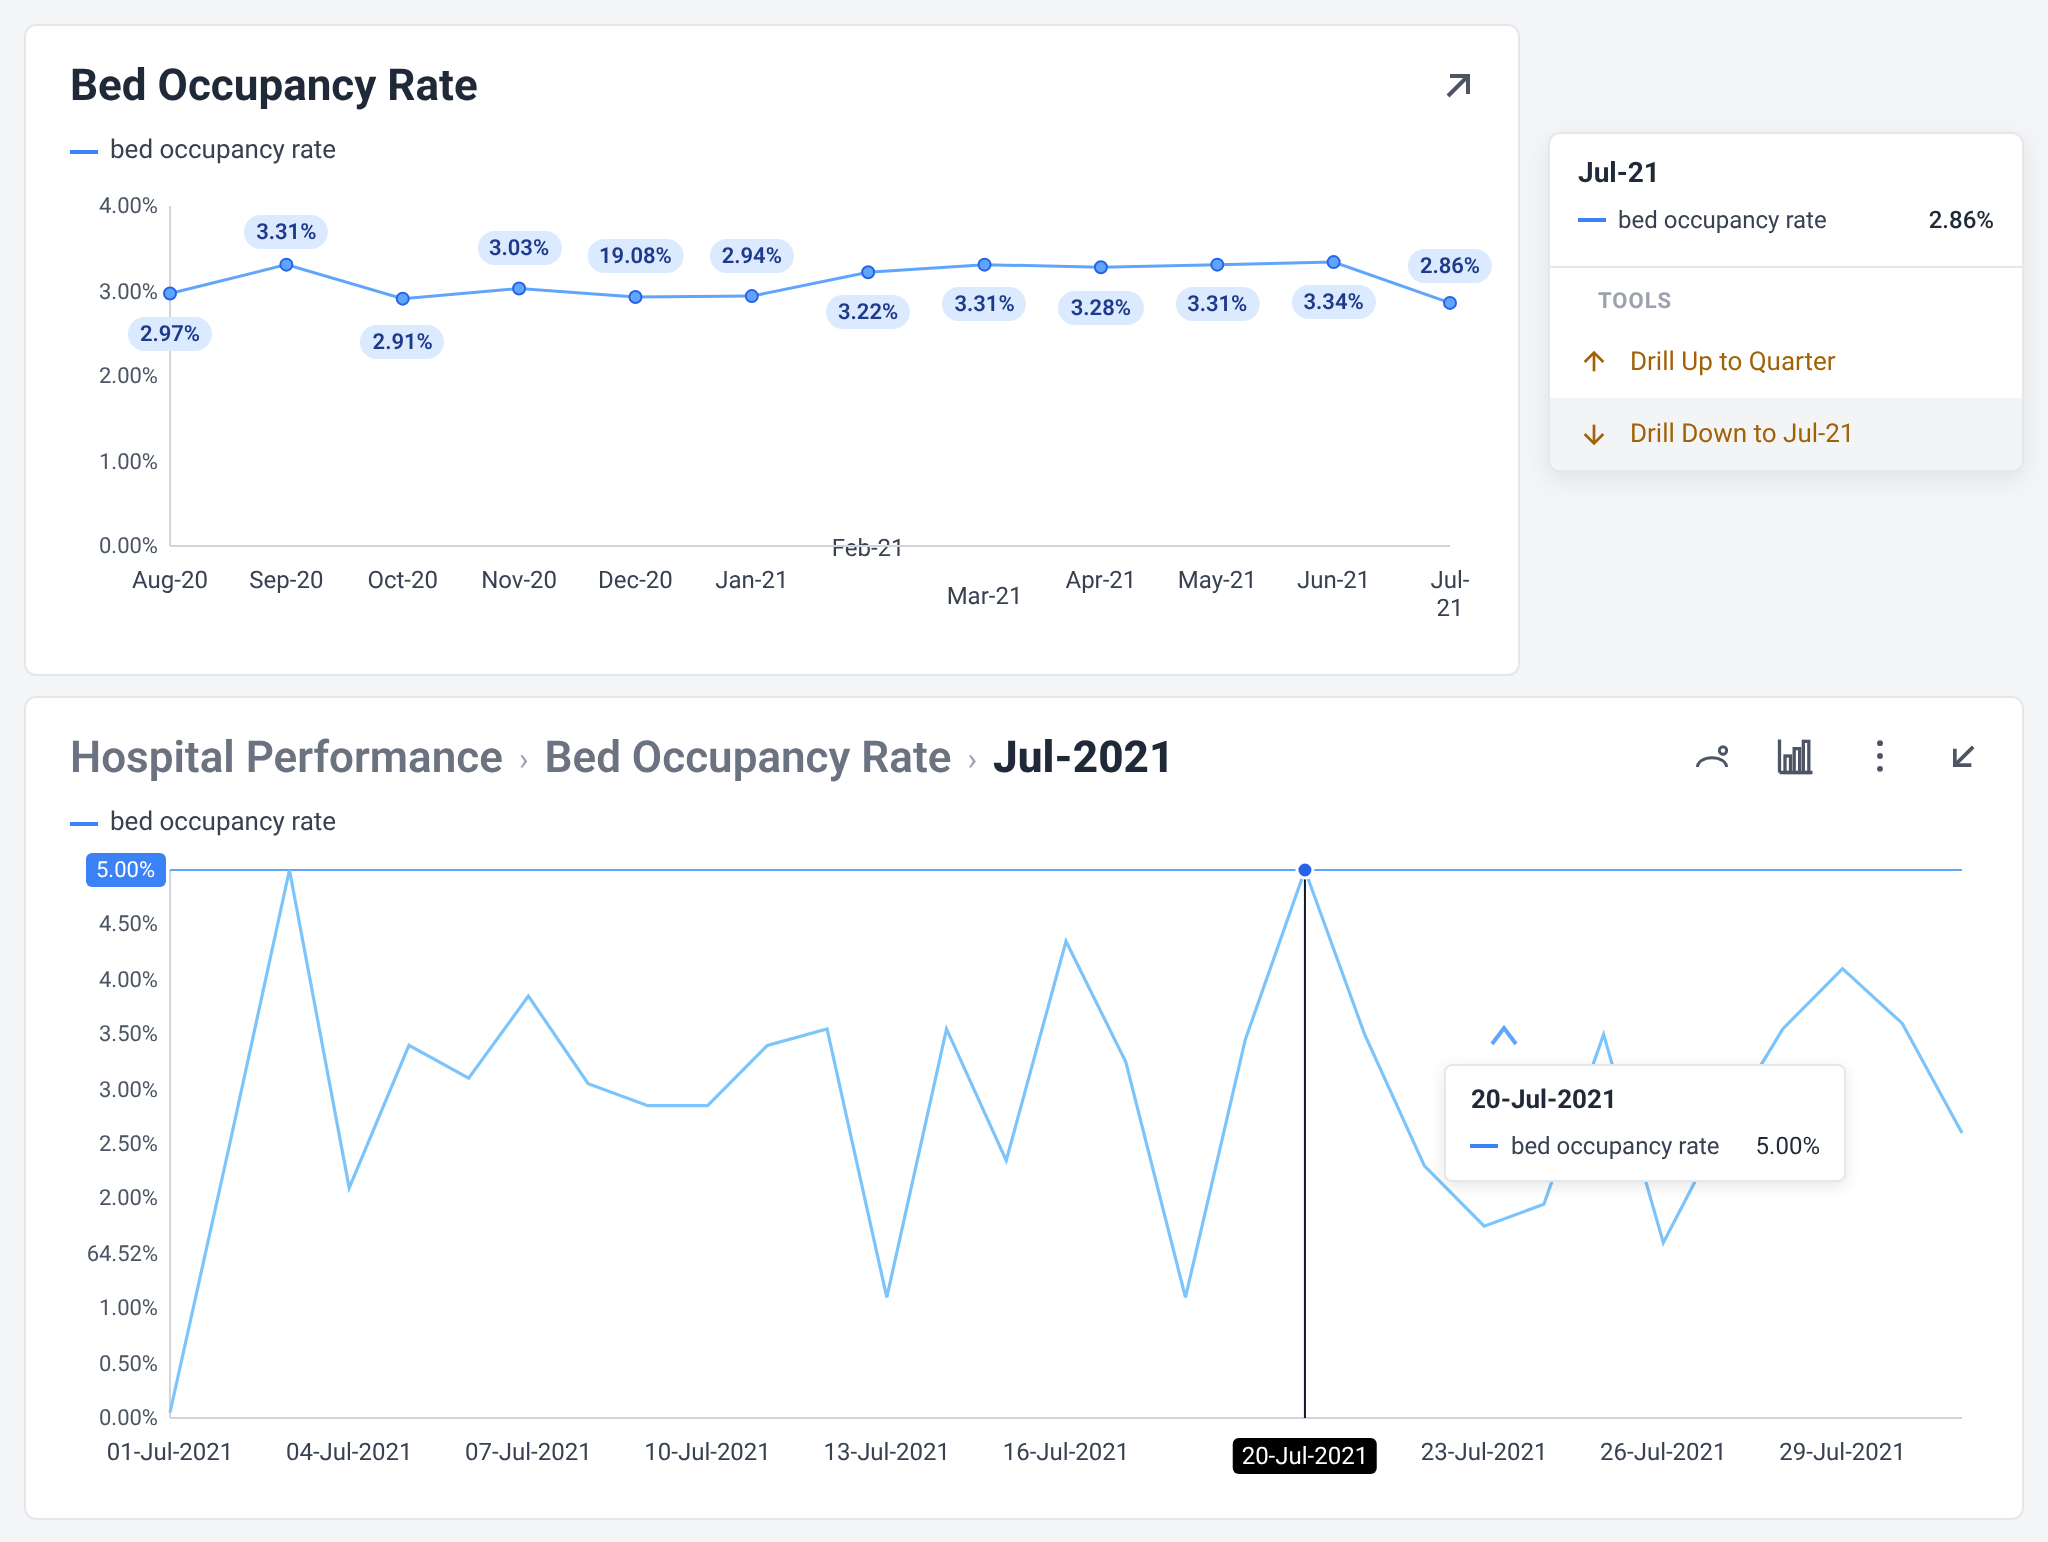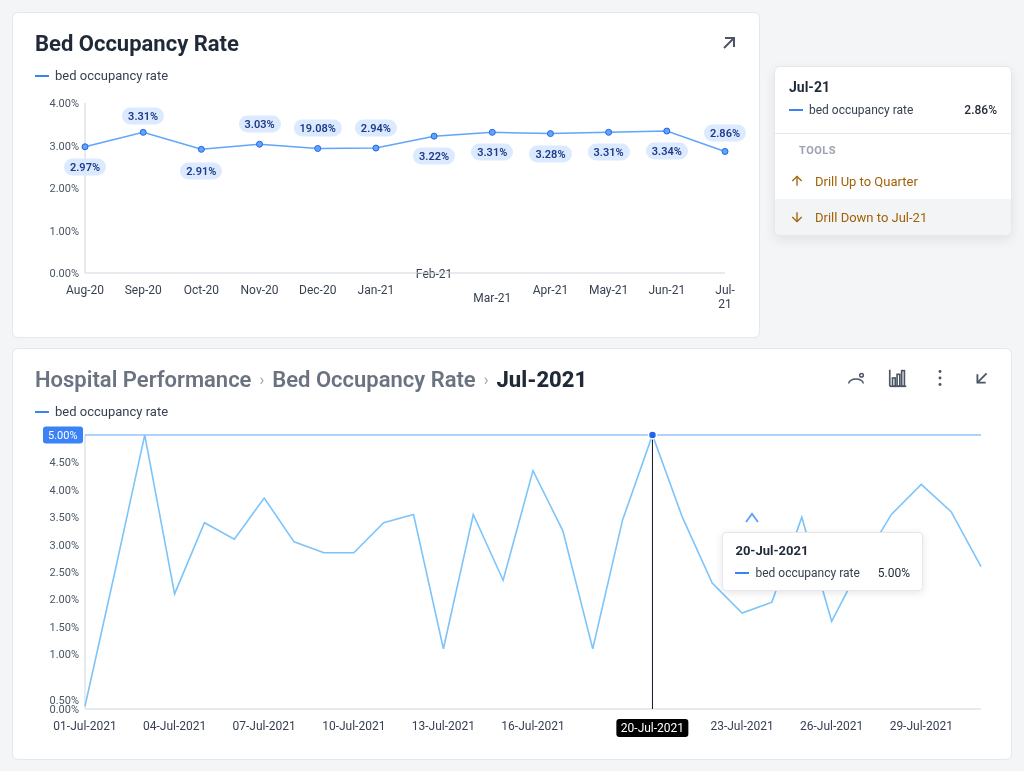--- a/index.html
+++ b/index.html
@@ -168,23 +168,23 @@
           <path d="M16 17H7V8"></path>
         </svg>
     </span>
   </div>
   <div class="legend">
     <span class="legend-dash"></span>
     <span>bed occupancy rate</span>
   </div>
   <div class="chart-area" id="bottom-chart" style="height:310px;">
       <div class="y-label" style="left: 0px; width: 44px; top: 280px;">0.00%</div>
-      <div class="y-label" style="left: 0px; width: 44px; top: 252.6px; margin-top: 18px;">0.50%</div>
+      <div class="y-label" style="left: 0px; width: 44px; top: 252.6px;">0.50%</div>
       <div class="y-label" style="left: 0px; width: 44px; top: 225.2px;">1.00%</div>
-      <div class="y-label" style="left: 0px; width: 44px; top: 197.8px;">1.50%</div>
+      <div class="y-label" style="left: 0px; width: 44px; top: 197.8px;">64.52%</div>
       <div class="y-label" style="left: 0px; width: 44px; top: 170.4px;">2.00%</div>
       <div class="y-label" style="left: 0px; width: 44px; top: 143px;">2.50%</div>
       <div class="y-label" style="left: 0px; width: 44px; top: 115.6px;">3.00%</div>
       <div class="y-label" style="left: 0px; width: 44px; top: 88.2px;">3.50%</div>
       <div class="y-label" style="left: 0px; width: 44px; top: 60.8px;">4.00%</div>
       <div class="y-label" style="left: 0px; width: 44px; top: 33.4px;">4.50%</div>
       <div class="y-label" style="left: 0px; width: 44px; top: 6px;">5.00%</div>
       <div class="y-pill" style="left: 8px; top: 6px;">5.00%</div>
       <div class="x-label" style="left: 50px; top: 290px;">01-Jul-2021</div>
       <div class="x-label" style="left: 139.6px; top: 290px;">04-Jul-2021</div>

